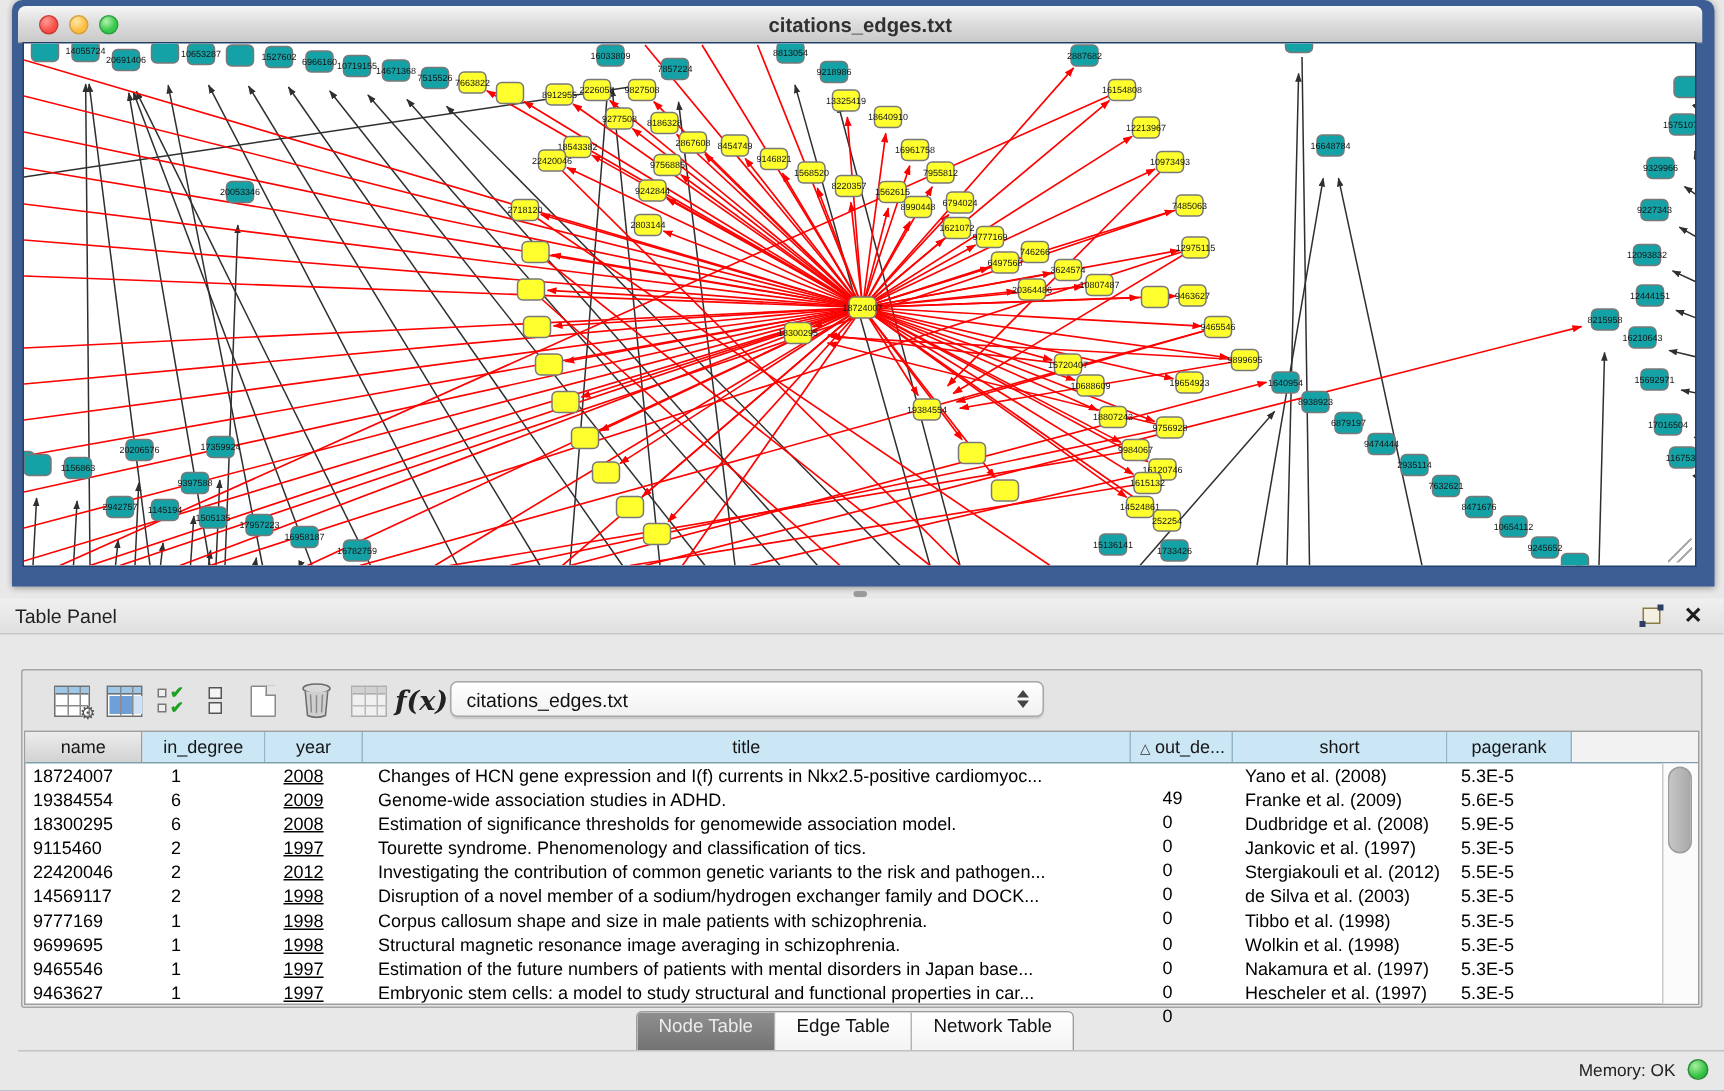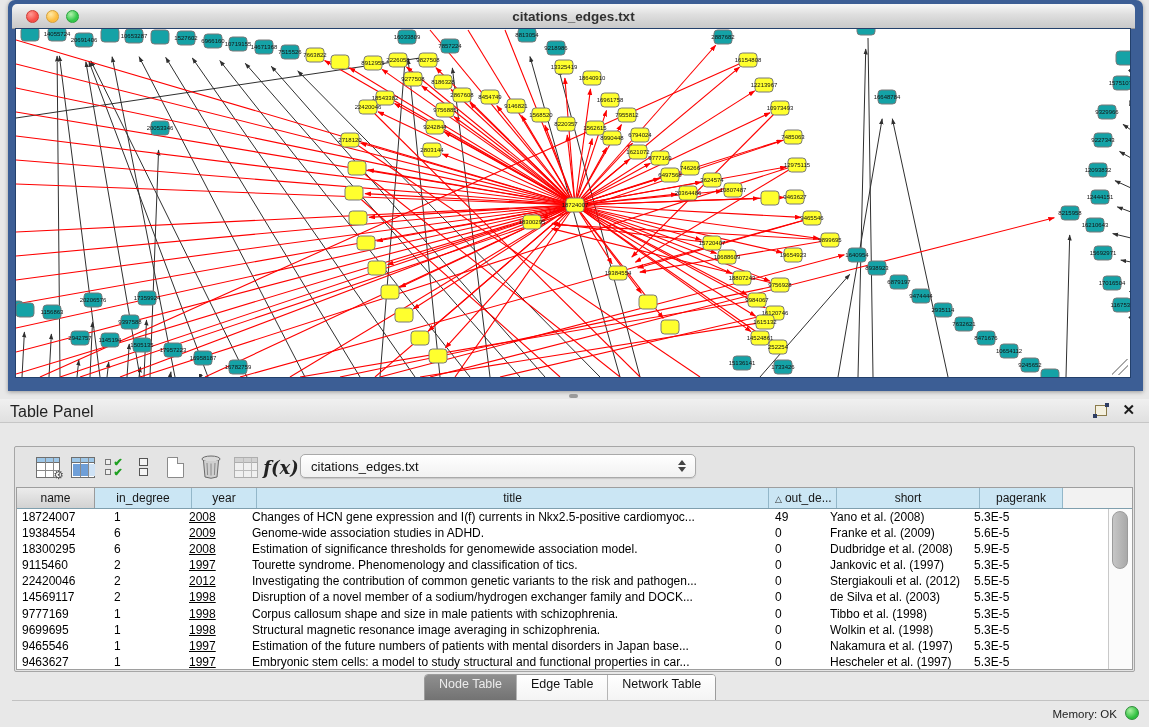--- a/index.html
+++ b/index.html
@@ -27,21 +27,21 @@
       linear-gradient(135deg, transparent 46%, #aaa 46%, #aaa 52%, transparent 52%),
       linear-gradient(135deg, transparent 66%, #aaa 66%, #aaa 72%, transparent 72%); }
 
   
   #divider-dot { position:absolute; left:569px; top:394px; width:9px; height:4px;
     border-radius:2px; background:#9a9a9a; }
 
   
   #panel-header { position:absolute; left:0; top:399px; width:1149px; height:24px;
     background:linear-gradient(#f0f0f0,#e0e0e0); border-bottom:1px solid #c6c6c6; }
-  #panel-title { position:absolute; left:10px; top:4px; font-size:16px; color:#222; }
+  #panel-title { position:absolute; left:10px; top:4px; font-size:13px; color:#222; }
   #float-icon { position:absolute; right:42px; top:6px; width:12px; height:11px;
     border:1px solid #8a7a4a; background:#f4f0df; }
   #float-icon:before, #float-icon:after { content:""; position:absolute; width:4px; height:4px; background:#2e3d63; }
   #float-icon:before { left:-3px; bottom:-3px; }
   #float-icon:after { right:-3px; top:-3px; }
   #close-icon { position:absolute; right:14px; top:2px; font-size:15px; font-weight:bold; color:#1c1c1c; cursor:default; }
 
   #panel-box { position:absolute; left:14px; top:446px; width:1121px; height:226px;
     background:#e4e4e4; border:1px solid #a6a6a6; border-radius:2px; }
 
@@ -86,21 +86,21 @@
   .th.sorted { text-align:left; padding-left:6px; }
   .th .tri { font-size:9px; margin-right:3px; color:#333; }
   .th.filler { background:#f2f2f2; border-right:none; flex:1; }
   #tbody { position:relative; }
   .tr { display:flex; height:16.1px; line-height:16px; font-size:12px; color:#000; }
   .td { overflow:hidden; white-space:nowrap; height:100%; }
   .c0 { width:78px; padding-left:5px; }
   .c1 { width:87px; padding-left:19px; }
   .c2 { width:65px; padding-left:7px;text-decoration:underline; }
   .c3 { width:512px; padding-left:5px; }
-  .c4 { width:68px; padding-left:16px; }
+  .c4 { width:68px; padding-left:16px;margin-top:15px; }
   .c5 { width:143px; padding-left:3px; }
   .c6 { width:83px; padding-left:4px; }
   #vscroll { position:absolute; right:0; top:21px; bottom:0; width:24px;
     background:#fbfbfb; border-left:1px solid #c9c9c9; }
   #vthumb { position:absolute; left:3px; top:2px; width:16px; height:58px; border-radius:8px;
     background:linear-gradient(90deg,#c6c6c6,#a9a9a9); border:1px solid #9b9b9b; }
 
   
   #tabs { position:absolute; left:424px; top:674px; height:31px; display:flex;
     border:1px solid #9c9c9c; border-radius:4px; overflow:hidden; background:#fff;
@@ -835,21 +835,21 @@
     <span id="combo-value">citations_edges.txt</span>
     <span id="combo-arrows">
         <i class="up"></i>
         <i class="dn"></i>
       </span>
   </div>
 
   <div id="table-area">
     <div id="thead">
         <div class="th gray" style="width: 78px;">name</div>
-        <div class="th" style="width: 97px;">in_degree</div>
+        <div class="th" style="width: 82px;">in_degree</div>
         <div class="th" style="width: 65px;">year</div>
         <div class="th" style="width: 512px;">title</div>
         <div class="th sorted" style="width: 68px;"><span class="tri">△</span>out_de...</div>
         <div class="th" style="width: 143px;">short</div>
         <div class="th" style="width: 83px;">pagerank</div>
         <div class="th filler"></div>
       </div>
     <div id="tbody">
         <div class="tr">
           <div class="td c0">18724007</div>

